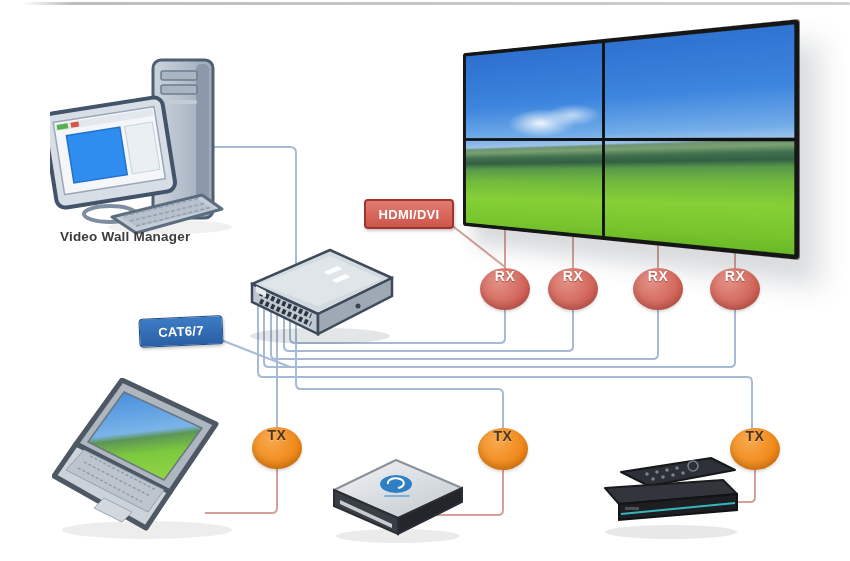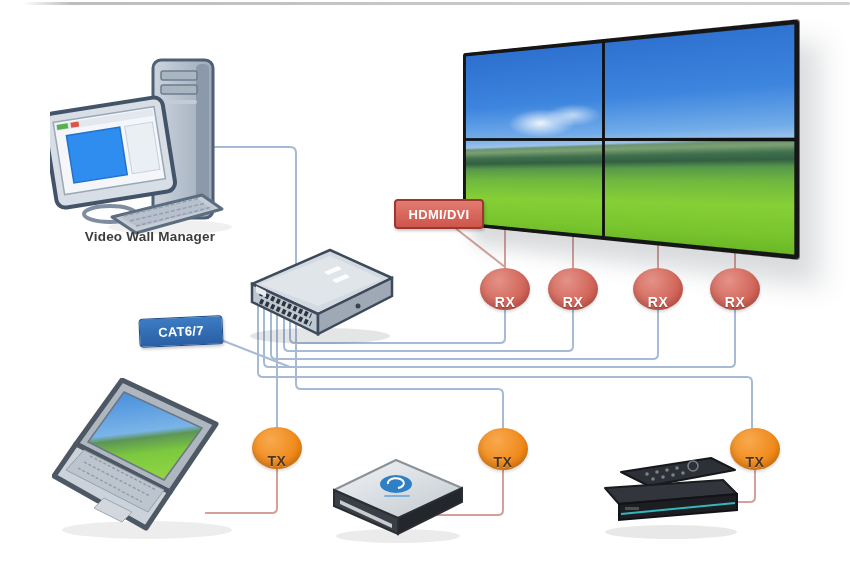--- a/index.html
+++ b/index.html
@@ -11,33 +11,33 @@
   
   #top-rule{left:22px;top:2px;width:828px;height:3px;border-radius:2px;
     background:linear-gradient(to right,rgba(185,185,185,0),#bdbdbd 6%,#c9c9c9 60%,#cfcfcf);}
   
   #wires{left:0;top:0;z-index:1;}
   
   .art{z-index:2;}
   #switch-art{z-index:3;}
   
   .device-label{z-index:4;color:#3c3c3c;font-weight:700;font-size:13.5px;letter-spacing:.2px;}
-  #computer-label{left:60px;top:229px;width:180px;text-align:center;}
+  #computer-label{left:60px;top:229px;width:180px;text-align:left;}
   #switch-label{left:306px;top:237px;width:140px;}
   
   .badge{z-index:4;display:flex;align-items:center;justify-content:center;
     color:#fff;font-weight:700;font-size:13px;letter-spacing:.3px;
     border-radius:4px;box-shadow:1px 2px 3px rgba(0,0,0,.22);}
   #badge-hdmi{left:364px;top:199px;width:86px;height:26px;
-    background:linear-gradient(#e27b70,#cd564b);border:2px solid #9c362e;margin-left:30px;}
+    background:linear-gradient(#e27b70,#cd564b);border:2px solid #9c362e;}
   #badge-cat{left:139px;top:317px;width:82px;height:27px;
     background:linear-gradient(#3c7cc4,#2a5fa4);border:1px solid #1c4b86;transform:rotate(-2.5deg);}
   
   .node{z-index:4;width:50px;height:42px;border-radius:50%;
-    display:flex;align-items:flex-end;justify-content:center;
+    display:flex;align-items:flex-start;justify-content:center;
     font-weight:700;font-size:14px;letter-spacing:.5px;}
   .rx{background:radial-gradient(circle at 38% 30%,#e49287,#d06055 68%,#c25449);
     color:#fff;text-shadow:0 1px 1px rgba(120,30,25,.55);
     box-shadow:inset 0 -4px 6px rgba(0,0,0,.15),0 2px 3px rgba(0,0,0,.15);}
   .tx{background:radial-gradient(circle at 38% 30%,#f8a94e,#ef8615 68%,#e07a0e);
     color:#4b3522;text-shadow:0 1px 0 rgba(255,255,255,.3);
     box-shadow:inset 0 -4px 6px rgba(0,0,0,.16),0 2px 3px rgba(0,0,0,.15);}
   #rx-1{left:480px;top:268px;} #rx-2{left:548px;top:268px;}
   #rx-3{left:633px;top:268px;} #rx-4{left:710px;top:268px;}
   #tx-1{left:252px;top:427px;} #tx-2{left:478px;top:428px;} #tx-3{left:730px;top:428px;}

